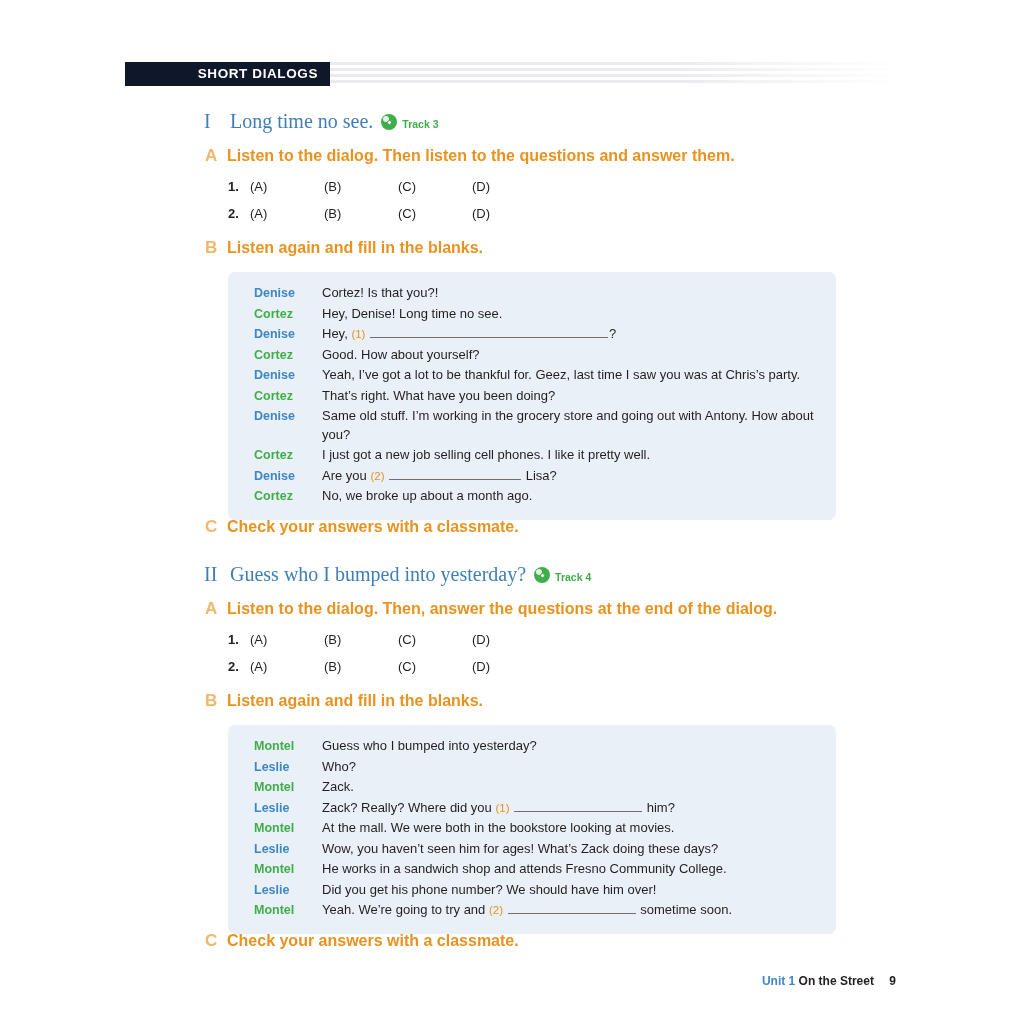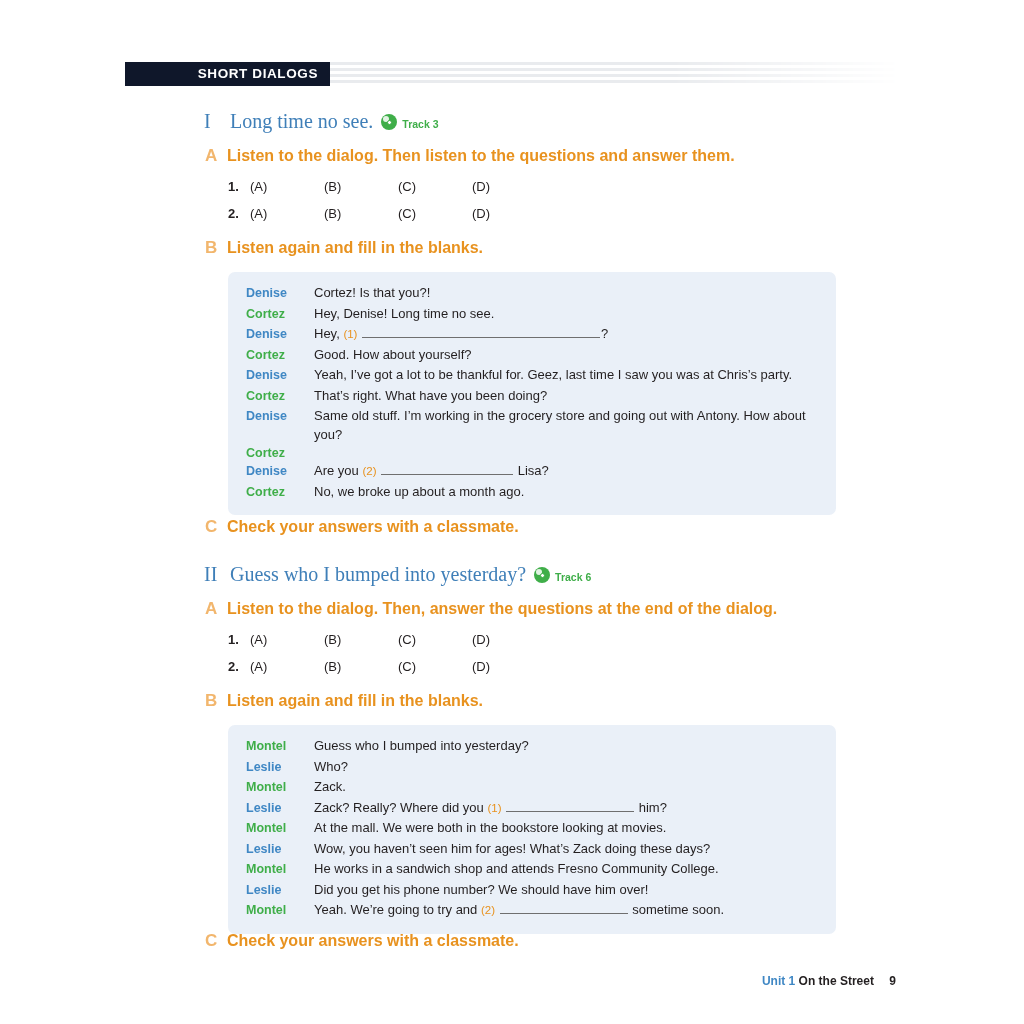--- a/index.html
+++ b/index.html
@@ -169,20 +169,21 @@
     align-items: baseline;
     padding: 0 18px 0 18px;
     margin-bottom: 2px;
   }
   .spk {
     width: 68px;
     flex: 0 0 68px;
     font-size: 12.5px;
     font-weight: bold;
     white-space: nowrap;
+    margin-left: 8px;
   }
   .spk.blue  { color: #3f87c4; }
   .spk.green { color: #3fae49; }
   .utt {
     font-size: 13px;
     color: #231f20;
     line-height: 18.5px;
     flex: 1 1 auto;
   }
   .blanknum {
@@ -281,20 +282,21 @@
     <div class="line">
       <span class="spk green">Cortez</span>
       <span class="utt">That’s right. What have you been doing?</span>
     </div>
     <div class="line">
       <span class="spk blue">Denise</span>
       <span class="utt">Same old stuff. I’m working in the grocery store and going out with Antony. How about you?</span>
     </div>
     <div class="line">
       <span class="spk green">Cortez</span>
+      <span class="utt">I just got a new job selling cell phones. I like it pretty well.</span>
     </div>
     <div class="line">
       <span class="spk blue">Denise</span>
       <span class="utt">Are you <span class="blanknum">(2)</span> <span class="blank" style="width: 132px;"></span> Lisa?</span>
     </div>
     <div class="line">
       <span class="spk green">Cortez</span>
       <span class="utt">No, we broke up about a month ago.</span>
     </div>
   </div>
@@ -305,21 +307,21 @@
 </div>
 
 <div class="sec" style="top:563px">
   <span class="sec-num">II</span>
   <span class="sec-title">Guess who I bumped into yesterday?</span>
   <span class="cd-icon">
     <span class="disc"></span>
       <span class="sheen"></span>
       <span class="hole"></span>
   </span>
-  <span class="track-label">Track 6</span>
+  <span class="track-label">Track 4</span>
 </div>
 
 <div class="sub" style="top:599px">
   <span class="sub-letter">A</span>
   <span class="sub-text">Listen to the dialog. Then, answer the questions at the end of the dialog.</span>
 </div>
 
 <div class="mc-row" style="top:632px">
   <span class="mc-num">1.</span>
   <span class="mc-opt">(A)</span>

